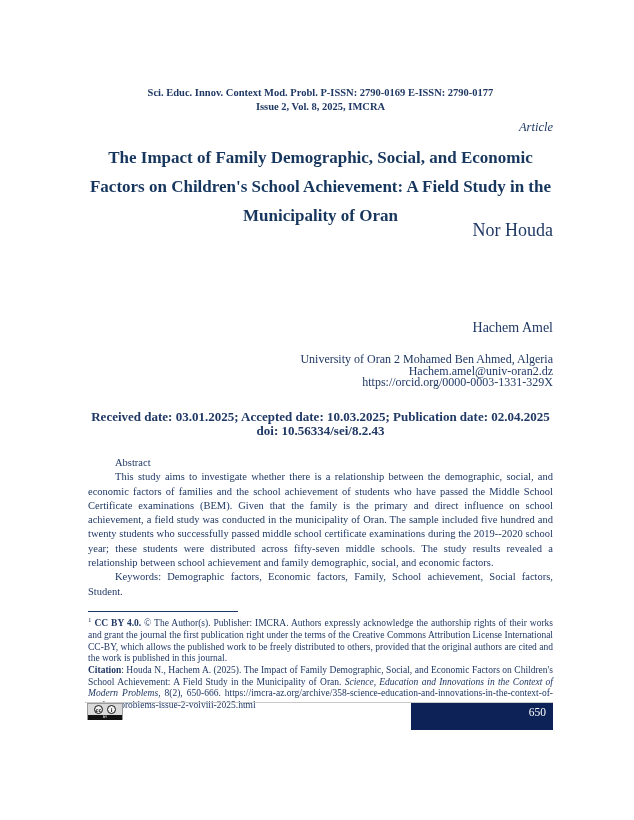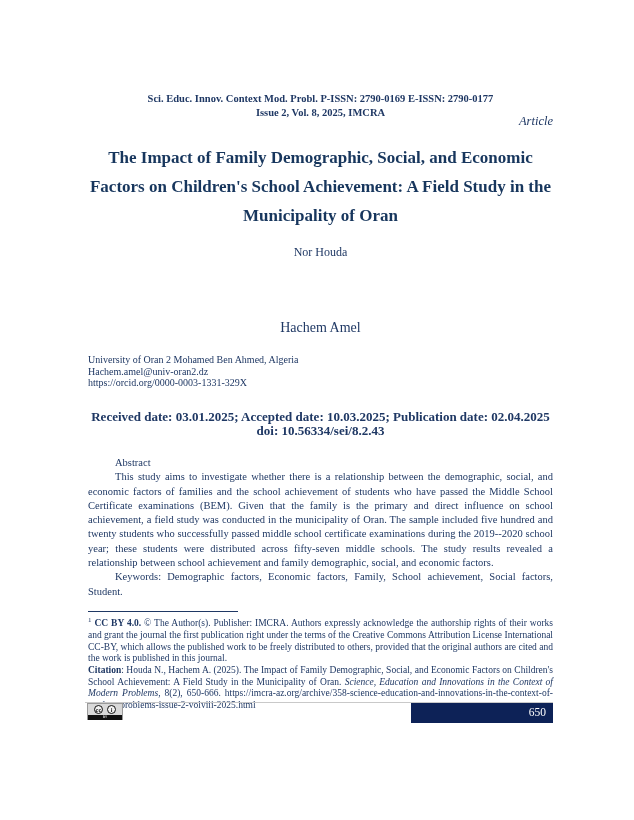--- a/index.html
+++ b/index.html
@@ -12,46 +12,46 @@
   html,body{background:#ffffff;}
   body{
     width:634px;height:820px;position:relative;
     font-family:"Liberation Serif", serif;
     color:var(--text-navy);
     overflow:hidden;
   }
   .page{position:absolute;left:0;top:0;width:634px;height:820px;background:#fff;}
   .content-col{position:absolute;left:88px;width:465px;}
 
-  .journal-header{top:92px;text-align:center;font-weight:bold;font-size:10.5px;line-height:14px;}
-  .article-label{top:114px;text-align:right;font-style:italic;font-size:12.5px;}
+  .journal-header{top:86px;text-align:center;font-weight:bold;font-size:10.5px;line-height:14px;}
+  .article-label{top:120px;text-align:right;font-style:italic;font-size:12.5px;}
 
   .paper-title{top:143px;text-align:center;font-size:17px;line-height:29px;color:var(--title-navy);}
 
-  .author-name-1{top:245px;text-align:center;font-size:12px;}
+  .author-name-1{top:220px;text-align:right;font-size:18px;}
   .affiliation-1{top:261px;text-align:center;font-size:9.5px;line-height:11.5px;}
-  .author-name-2{top:320px;text-align:center;font-size:14px;}
-  .affiliation-2{top:354px;text-align:left;font-size:10px;line-height:11.5px;}
+  .author-name-2{top:320px;text-align:right;font-size:14px;}
+  .affiliation-2{top:354px;text-align:right;font-size:12px;line-height:11.5px;}
 
   .dates-block{top:410px;text-align:center;font-weight:bold;font-size:13px;line-height:14px;}
 
   .abstract-block{top:456px;font-size:10.5px;line-height:14.3px;text-align:justify;}
   .abstract-label{margin-left:27px;font-family:Liberation Serif, serif;}
   .abstract-body{text-indent:27px;}
   .keywords-line{text-indent:27px;}
 
   .footnote-block{top:604px;font-size:9.5px;line-height:11.7px;text-align:justify;margin-top:7px;}
   .footnote-rule{width:150px;border:none;border-top:1.2px solid var(--text-navy);margin:0 0 3px 0;}
   .fn-bold{font-weight:bold;}
   .fn-italic{font-style:italic;}
   sup{font-size:7px;}
 
   .footer-rule{position:absolute;left:85px;top:702px;width:468px;border:none;border-top:1px solid var(--rule-gray);}
   .page-number-bar{
-    position:absolute;left:411px;top:703px;width:142px;height:20px;
+    position:absolute;left:411px;top:703px;width:142px;height:27px;
     background:var(--bar-navy);color:#ffffff;
     font-size:11.5px;line-height:18px;text-align:right;padding-right:7px;
   }
   .cc-badge{
     position:absolute;left:87px;top:703px;width:36px;height:17px;
     background:#d9d9d9;border:1px solid #9a9a9a;
     display:flex;flex-direction:column;align-items:center;
   }
   .cc-badge .circles{display:flex;gap:4px;margin-top:1px;}
   .cc-badge .circle{

